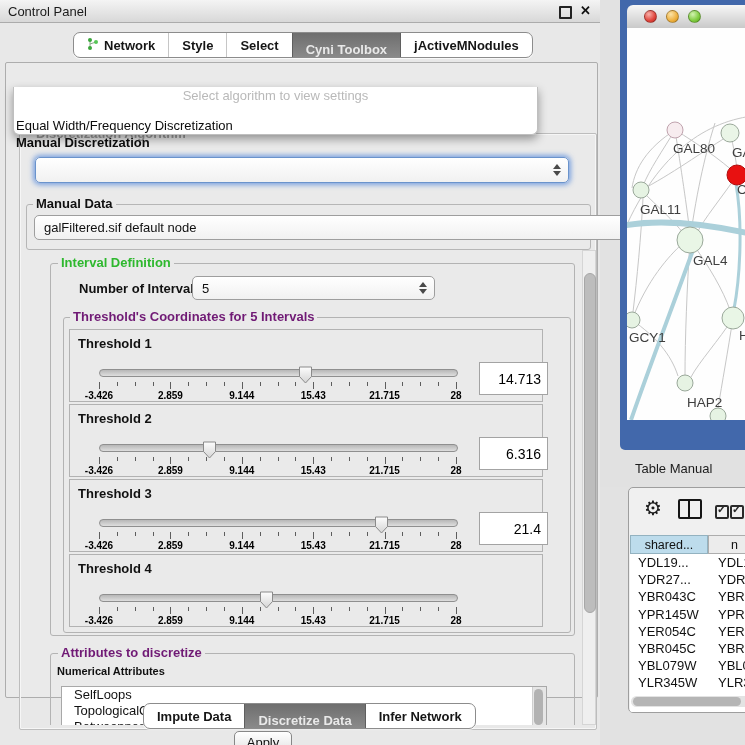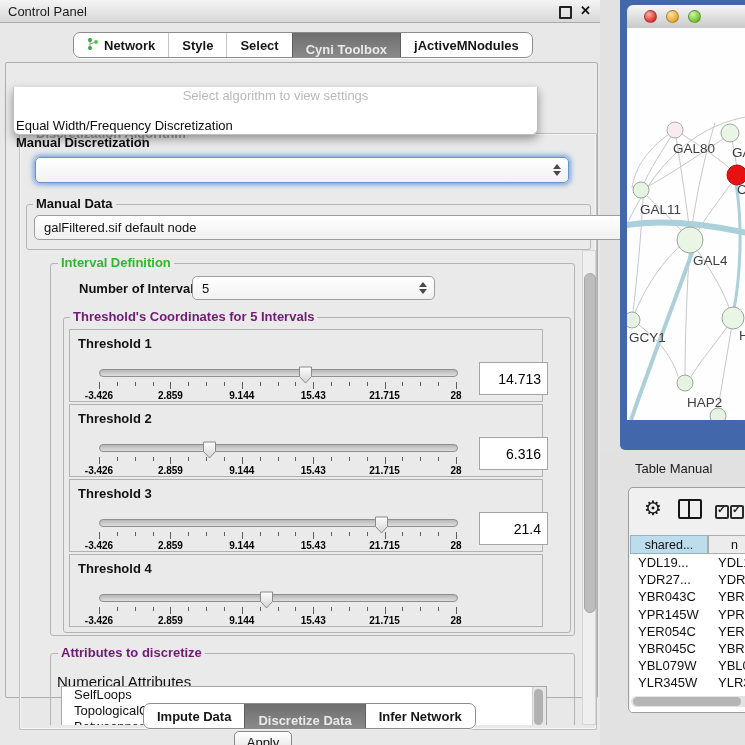--- a/index.html
+++ b/index.html
@@ -64,21 +64,21 @@
   .track{position:absolute;left:29px;top:39px;width:357px;height:6px;border:1px solid #8f8f8f;
     border-radius:4px;background:linear-gradient(#b7b7b7,#dedede);}
   .handle{position:absolute;top:36px;}
   .tick{position:absolute;width:1px;background:#5d5d5d;}
   .tick.minor{top:52px;height:4px;}
   .tick.major{top:52px;height:7px;}
   .axlabel{position:absolute;top:60px;width:64px;text-align:center;font-size:10px;font-weight:bold;color:#000;}
   .thval{position:absolute;left:409px;top:32px;width:55px;height:31px;font-size:14px;text-align:right;
     padding:0 6px;border:1px solid #a3a3a3;background:#fff;font-family:"Liberation Sans",sans-serif;box-sizing:content-box;}
   .attr-group{left:25px;top:403px;width:523px;height:120px;}
-  .attr-label{position:absolute;left:6px;top:11px;font-size:15px;font-weight:normal;margin-top:8px;}
+  .attr-label{position:absolute;left:6px;top:11px;font-size:11px;font-weight:bold;}
   .attr-list{position:absolute;left:10px;top:32px;width:484px;height:80px;background:#fff;
     border:1px solid #a8a8a8;overflow:hidden;}
   .list-item{font-size:13px;line-height:16px;padding-left:12px;white-space:nowrap;}
   .list-vscroll{position:absolute;right:0;top:0;bottom:0;width:13px;background:#e6e6e6;border-left:1px solid #cfcfcf;}
   .list-vscroll .thumb{position:absolute;left:1px;top:2px;width:9px;height:36px;background:#b2b2b2;border-radius:5px;}
   .vscroll{position:absolute;left:557px;top:0;width:14px;height:475px;background:#efefef;border:1px solid #d5d5d5;box-sizing:border-box;}
   .vscroll .thumb{position:absolute;left:1px;top:22px;width:10px;height:338px;background:#bdbdbd;
     border:1px solid #a7a7a7;border-radius:6px;}
   .apply{position:absolute;left:228px;top:668px;width:58px;height:23px;border:1px solid #878787;
     border-radius:5px;background:linear-gradient(#ffffff,#e2e2e2);font-size:13px;

